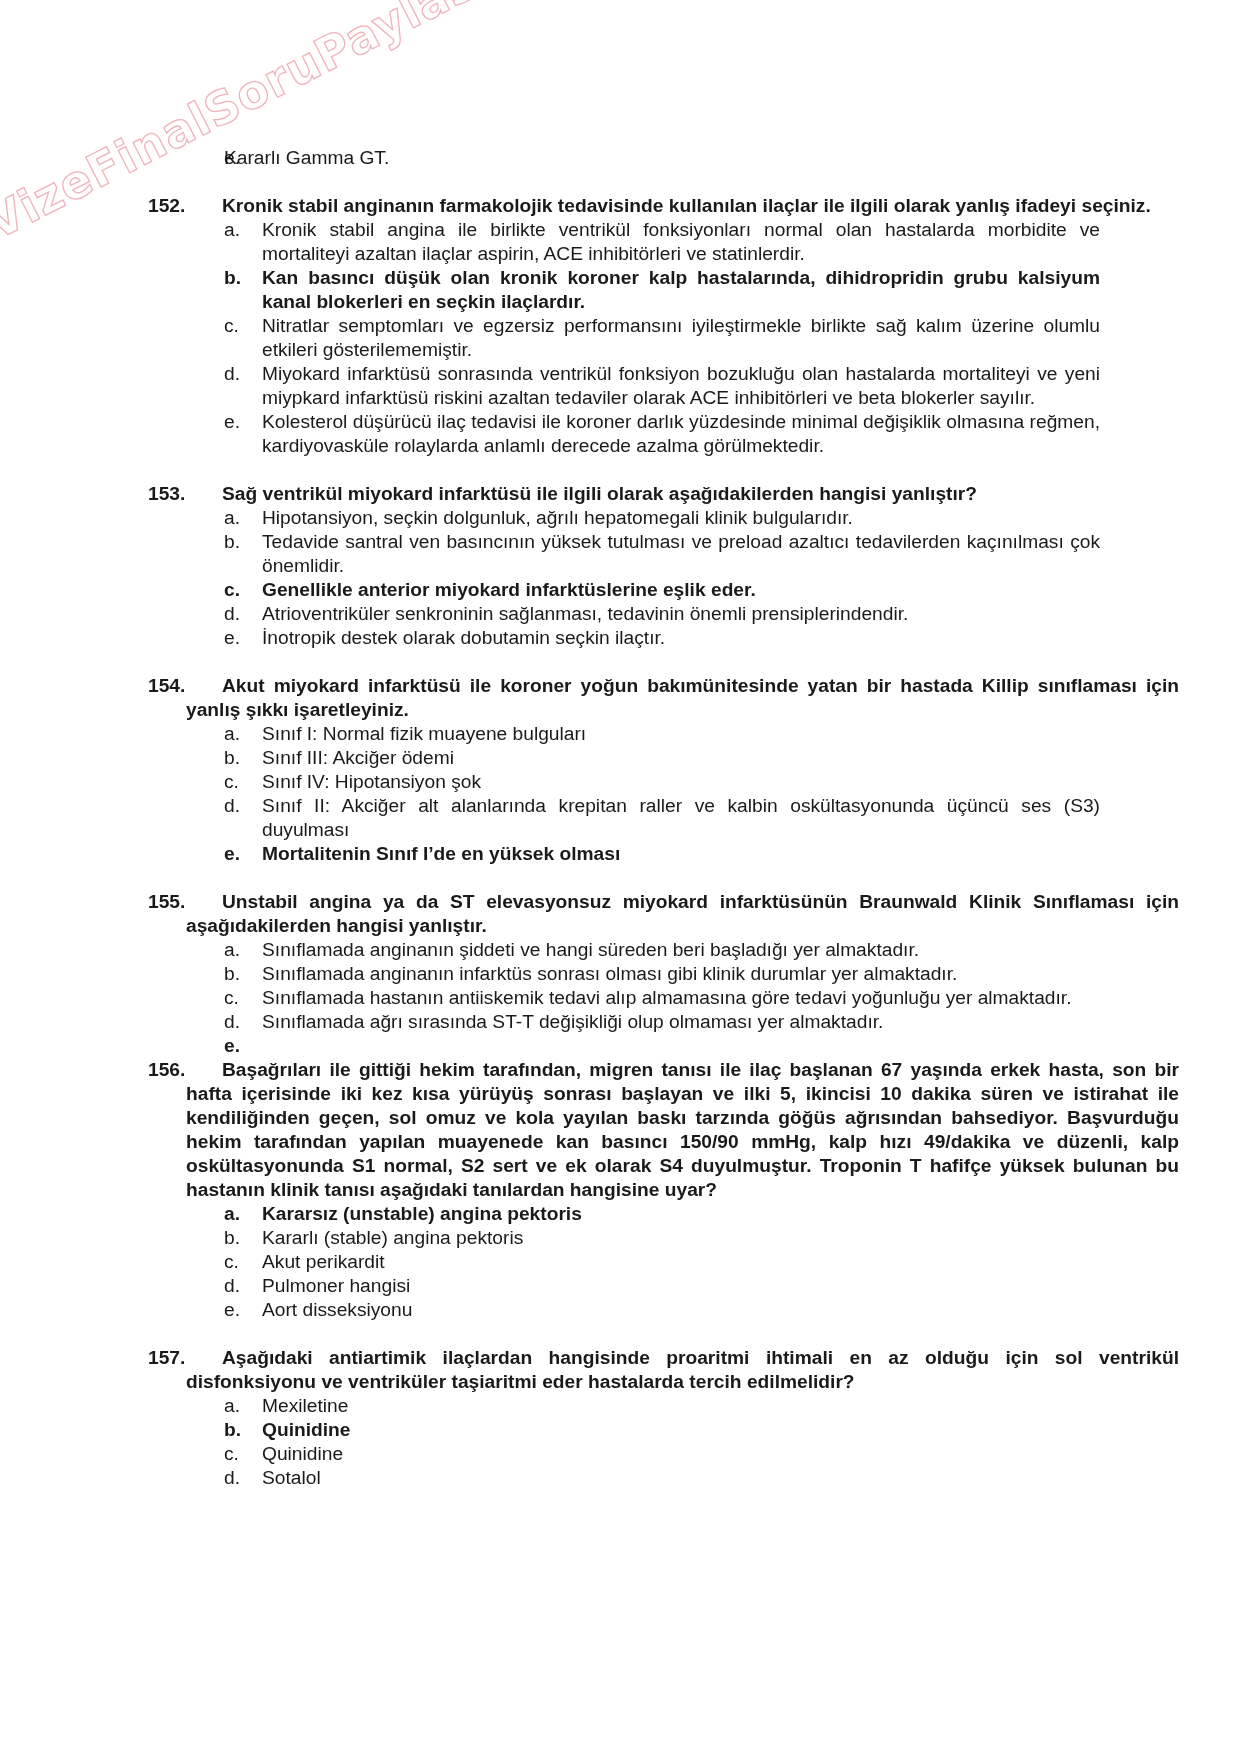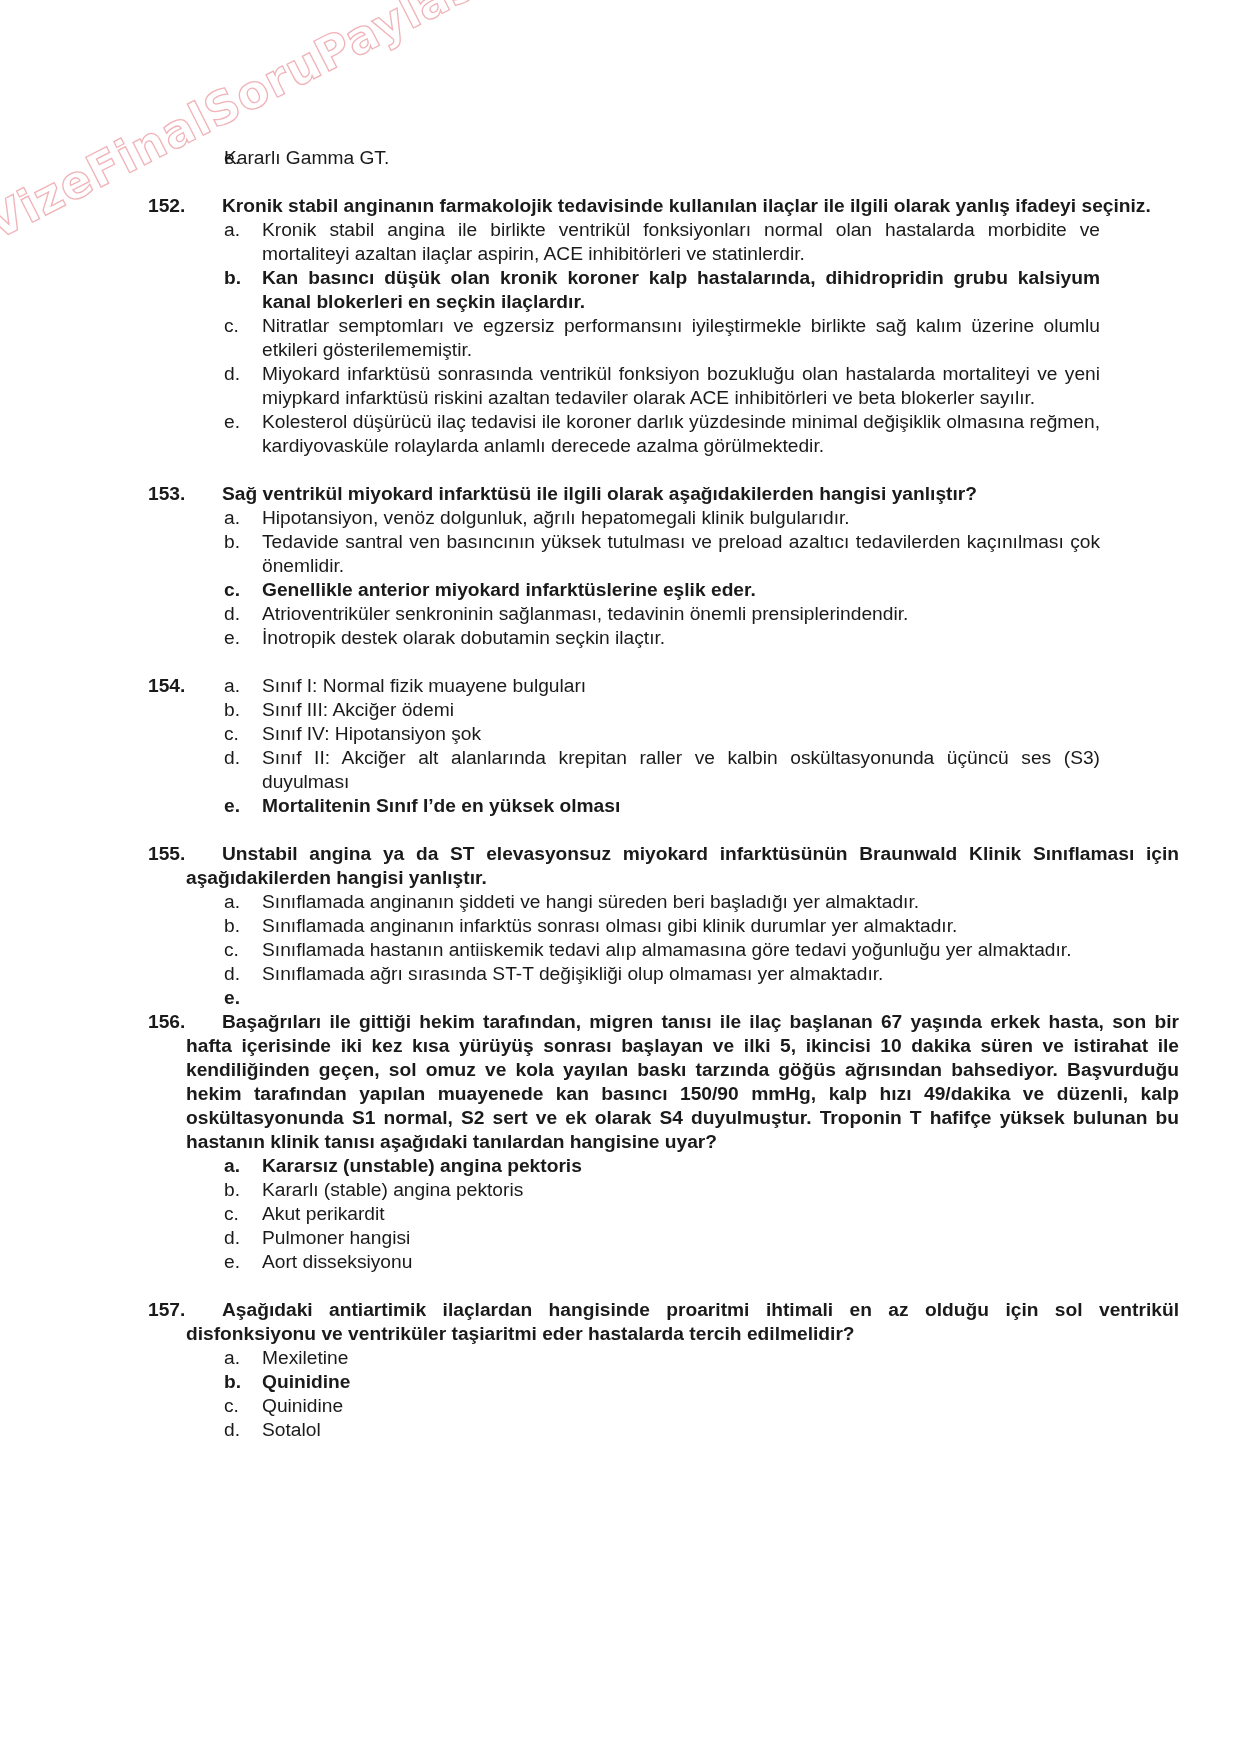--- a/index.html
+++ b/index.html
@@ -56,30 +56,31 @@
           <li class="opt"><span class="opt-letter">d.</span><span>Miyokard infarktüsü sonrasında ventrikül fonksiyon bozukluğu olan hastalarda mortaliteyi ve yeni miypkard infarktüsü riskini azaltan tedaviler olarak ACE inhibitörleri ve beta blokerler sayılır.</span></li>
           <li class="opt"><span class="opt-letter">e.</span><span>Kolesterol düşürücü ilaç tedavisi ile koroner darlık yüzdesinde minimal değişiklik olmasına reğmen, kardiyovasküle rolaylarda anlamlı derecede azalma görülmektedir.</span></li>
         </ul>
       </div>
       <div class="q">
         <div class="q-head">
           <span class="q-num">153.</span>
           <span class="q-text">Sağ ventrikül miyokard infarktüsü ile ilgili olarak aşağıdakilerden hangisi yanlıştır?</span>
         </div>
         <ul class="opts">
-          <li class="opt"><span class="opt-letter">a.</span><span>Hipotansiyon, venöz dolgunluk, ağrılı hepatomegali klinik bulgularıdır.</span></li>
+          <li class="opt"><span class="opt-letter">a.</span><span>Hipotansiyon, seçkin dolgunluk, ağrılı hepatomegali klinik bulgularıdır.</span></li>
           <li class="opt"><span class="opt-letter">b.</span><span>Tedavide santral ven basıncının yüksek tutulması ve preload azaltıcı tedavilerden kaçınılması çok önemlidir.</span></li>
           <li class="opt bold"><span class="opt-letter">c.</span><span>Genellikle anterior miyokard infarktüslerine eşlik eder.</span></li>
           <li class="opt"><span class="opt-letter">d.</span><span>Atrioventriküler senkroninin sağlanması, tedavinin önemli prensiplerindendir.</span></li>
           <li class="opt"><span class="opt-letter">e.</span><span>İnotropik destek olarak dobutamin seçkin ilaçtır.</span></li>
         </ul>
       </div>
       <div class="q">
         <div class="q-head">
           <span class="q-num">154.</span>
+          <span class="q-text">Akut miyokard infarktüsü ile koroner yoğun bakımünitesinde yatan bir hastada Killip sınıflaması için yanlış şıkkı işaretleyiniz.</span>
         </div>
         <ul class="opts">
           <li class="opt"><span class="opt-letter">a.</span><span>Sınıf I: Normal fizik muayene bulguları</span></li>
           <li class="opt"><span class="opt-letter">b.</span><span>Sınıf III: Akciğer ödemi</span></li>
           <li class="opt"><span class="opt-letter">c.</span><span>Sınıf IV: Hipotansiyon şok</span></li>
           <li class="opt"><span class="opt-letter">d.</span><span>Sınıf II: Akciğer alt alanlarında krepitan raller ve kalbin oskültasyonunda üçüncü ses (S3) duyulması</span></li>
           <li class="opt bold"><span class="opt-letter">e.</span><span>Mortalitenin Sınıf I’de en yüksek olması</span></li>
         </ul>
       </div>
       <div class="q">

